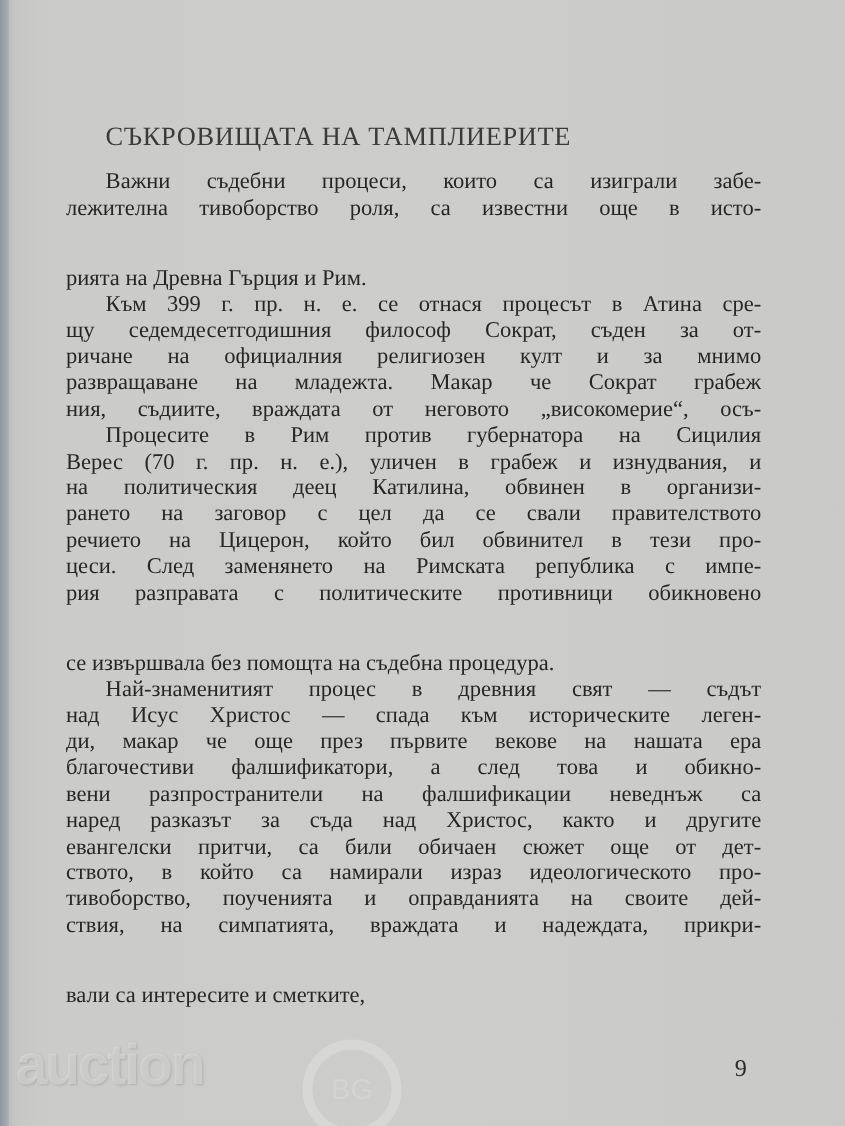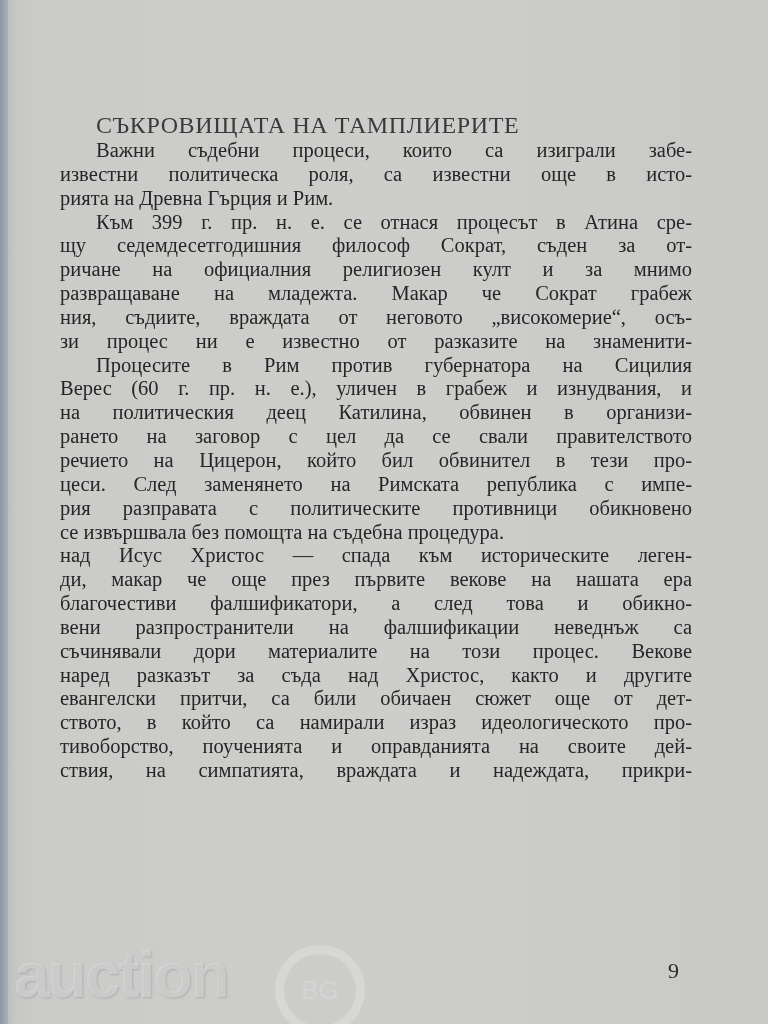--- a/index.html
+++ b/index.html
@@ -15,33 +15,33 @@
   .edge {
     position: absolute; left: 0; top: 0; width: 8px; height: 1024px;
     background: linear-gradient(90deg, #8d98a3, #aab1b7);
   }
   .title {
     position: absolute; left: 96px; top: 112px;
     font-size: 24px; letter-spacing: 0.6px; color: #3a3a3a;
     white-space: nowrap;
   }
   .text {
-    position: absolute; left: 60px; top: 139px; width: 632px;
+    position: absolute; left: 60px; top: 154px; width: 632px;
     color: #262626; font-size: 20.5px; line-height: 23.85px;
   }
   .line { white-space: nowrap; text-align: justify; text-align-last: justify; height: 23.85px; }
-  .line.last { text-align-last: left; }
+  .line.last { text-align-last: left; margin-top: 40px; }
   .line.indent { padding-left: 36px; }
   .page-number {
     position: absolute; left: 668px; top: 958px; font-size: 22px; color: #2a2a2a;
   }
   .watermark {
     position: absolute; left: 14px; top: 938px;
     font-family: "Liberation Sans", "DejaVu Sans", sans-serif;
-    font-weight: bold; font-size: 64px; letter-spacing: -2px;
+    font-weight: bold; font-size: 52px; letter-spacing: -2px;
     color: rgba(225,225,225,0.55);
     text-shadow: 1px 1px 2px rgba(120,120,120,0.35);
   }
   .watermark-badge {
     position: absolute; left: 275px; top: 945px; width: 90px; height: 90px; border-radius: 50%;
     border: 9px solid rgba(225,225,225,0.5); box-sizing: border-box;
     font-family: "Liberation Sans", "DejaVu Sans", sans-serif;
     font-size: 26px; color: rgba(215,215,215,0.7);
     display: flex; align-items: center; justify-content: center;
   }
@@ -49,46 +49,46 @@
 </head>
 <body>
 
 <div class="page">
   <div class="edge"></div>
 
   <div class="title">СЪКРОВИЩАТА НА ТАМПЛИЕРИТЕ</div>
 
   <div class="text" id="body-text">
       <div class="line indent">Важни съдебни процеси, които са изиграли забе-</div>
-      <div class="line">известни политическа роля, са известни още в исто-</div>
+      <div class="line">лежителна тивоборство роля, са известни още в исто-</div>
       <div class="line last">рията на Древна Гърция и Рим.</div>
       <div class="line indent">Към 399 г. пр. н. е. се отнася процесът в Атина сре-</div>
       <div class="line">щу седемдесетгодишния философ Сократ, съден за от-</div>
       <div class="line">ричане на официалния религиозен култ и за мнимо</div>
       <div class="line">развращаване на младежта. Макар че Сократ грабеж</div>
       <div class="line">ния, съдиите, враждата от неговото „високомерие“, осъ-</div>
-      <div class="line">зи процес ни е известно от разказите на знаменити-</div>
       <div class="line indent">Процесите в Рим против губернатора на Сицилия</div>
-      <div class="line">Верес (60 г. пр. н. е.), уличен в грабеж и изнудвания, и</div>
+      <div class="line">Верес (70 г. пр. н. е.), уличен в грабеж и изнудвания, и</div>
       <div class="line">на политическия деец Катилина, обвинен в организи-</div>
       <div class="line">рането на заговор с цел да се свали правителството</div>
       <div class="line">речието на Цицерон, който бил обвинител в тези про-</div>
       <div class="line">цеси. След заменянето на Римската република с импе-</div>
       <div class="line">рия разправата с политическите противници обикновено</div>
       <div class="line last">се извършвала без помощта на съдебна процедура.</div>
+      <div class="line indent">Най-знаменитият процес в древния свят — съдът</div>
       <div class="line">над Исус Христос — спада към историческите леген-</div>
       <div class="line">ди, макар че още през първите векове на нашата ера</div>
       <div class="line">благочестиви фалшификатори, а след това и обикно-</div>
       <div class="line">вени разпространители на фалшификации неведнъж са</div>
-      <div class="line">съчинявали дори материалите на този процес. Векове</div>
       <div class="line">наред разказът за съда над Христос, както и другите</div>
       <div class="line">евангелски притчи, са били обичаен сюжет още от дет-</div>
       <div class="line">ството, в който са намирали израз идеологическото про-</div>
       <div class="line">тивоборство, поученията и оправданията на своите дей-</div>
       <div class="line">ствия, на симпатията, враждата и надеждата, прикри-</div>
+      <div class="line last">вали са интересите и сметките,</div>
     </div>
 
   <div class="page-number">9</div>
 
   <div class="watermark">auction</div>
   <div class="watermark-badge">
     <span>BG</span>
   </div>
 </div>
 

